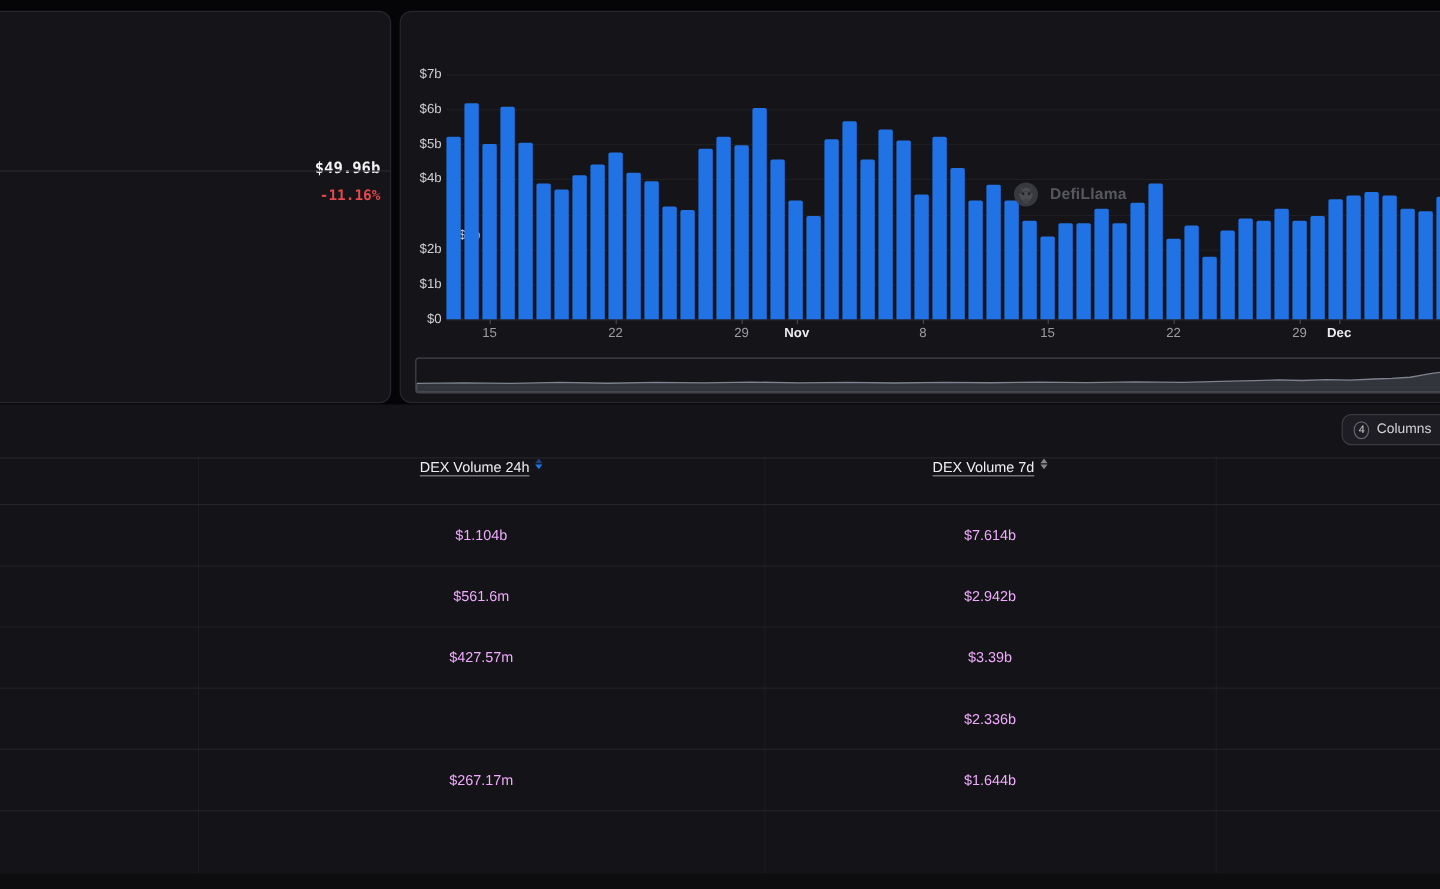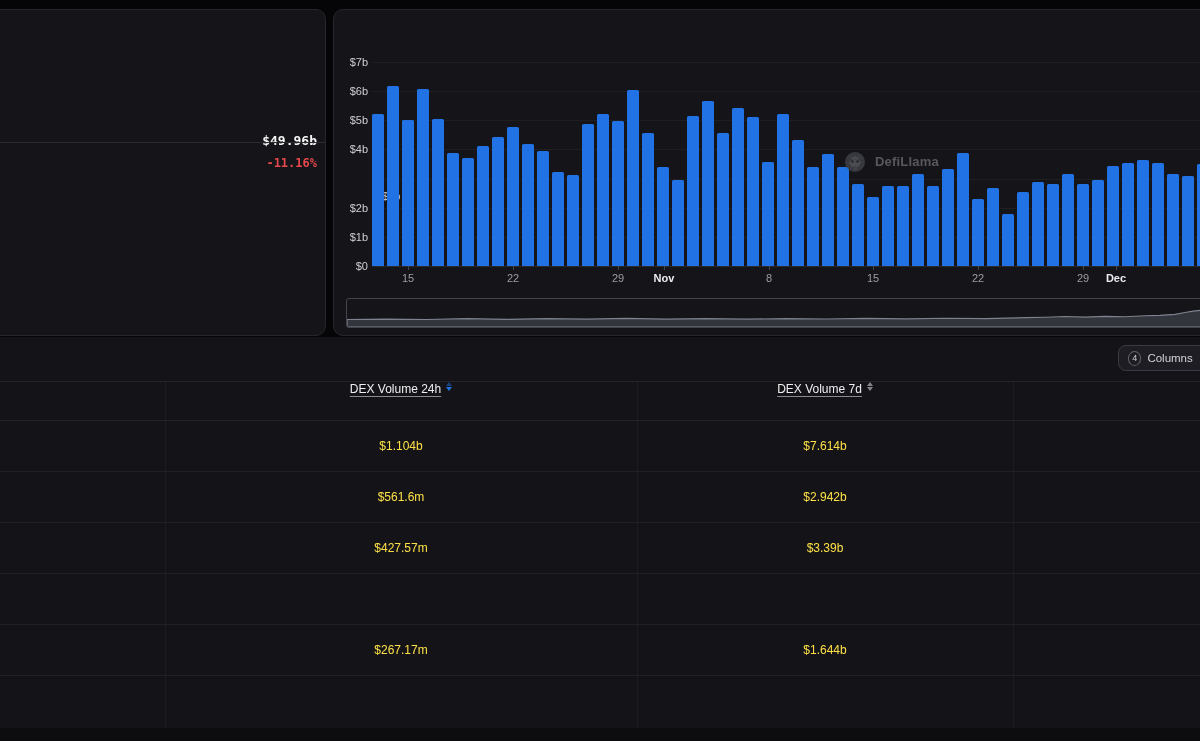--- a/index.html
+++ b/index.html
@@ -45,21 +45,21 @@
   .th-7d  { left:637px; width:376px; }
   .th-label { font-size:12px; color:#efeff1; text-decoration:underline; text-underline-offset:3px; text-decoration-color:#8a8a90; cursor:pointer; }
   .sort { display:inline-flex; flex-direction:column; gap:1px; }
   .sort i { display:block; width:0; height:0; border-left:3.5px solid transparent; border-right:3.5px solid transparent; }
   .sort .up   { border-bottom:4px solid #85858c; }
   .sort .down { border-top:4px solid #85858c; }
   .sort.active .up   { border-bottom-color:rgba(33,114,229,.5); }
   .sort.active .down { border-top-color:#2172e5; }
 
   .t-row { position:relative; height:51px; border-bottom:1px solid rgba(255,255,255,0.055); }
-  .cell { position:absolute; top:0; height:100%; display:flex; align-items:center; justify-content:center; font-size:12px; color:#fde047; }
+  .cell { position:absolute; top:0; height:100%; display:flex; align-items:center; justify-content:center; font-size:12px; color:#f0abfc; }
   .cell.c1 { left:165px; width:472px; }
   .cell.c2 { left:637px; width:376px; }
   .col-sep { position:absolute; top:44px; bottom:13px; width:1px; background:rgba(255,255,255,0.035); }
   .next-row-strip { position:absolute; left:0; right:0; bottom:0; height:13px; background:#0d0d10; }
 </style>
 </head>
 <body>
 
 <div class="page">
 
@@ -214,20 +214,21 @@
     </div>
     <div class="t-row">
       <div class="cell c1">$561.6m</div>
       <div class="cell c2">$2.942b</div>
     </div>
     <div class="t-row">
       <div class="cell c1">$427.57m</div>
       <div class="cell c2">$3.39b</div>
     </div>
     <div class="t-row">
+      <div class="cell c2">$2.336b</div>
     </div>
     <div class="t-row">
       <div class="cell c1">$267.17m</div>
       <div class="cell c2">$1.644b</div>
     </div>
 
     <div class="col-sep" style="left:165px"></div>
     <div class="col-sep" style="left:637px"></div>
     <div class="col-sep" style="left:1013px"></div>
 

